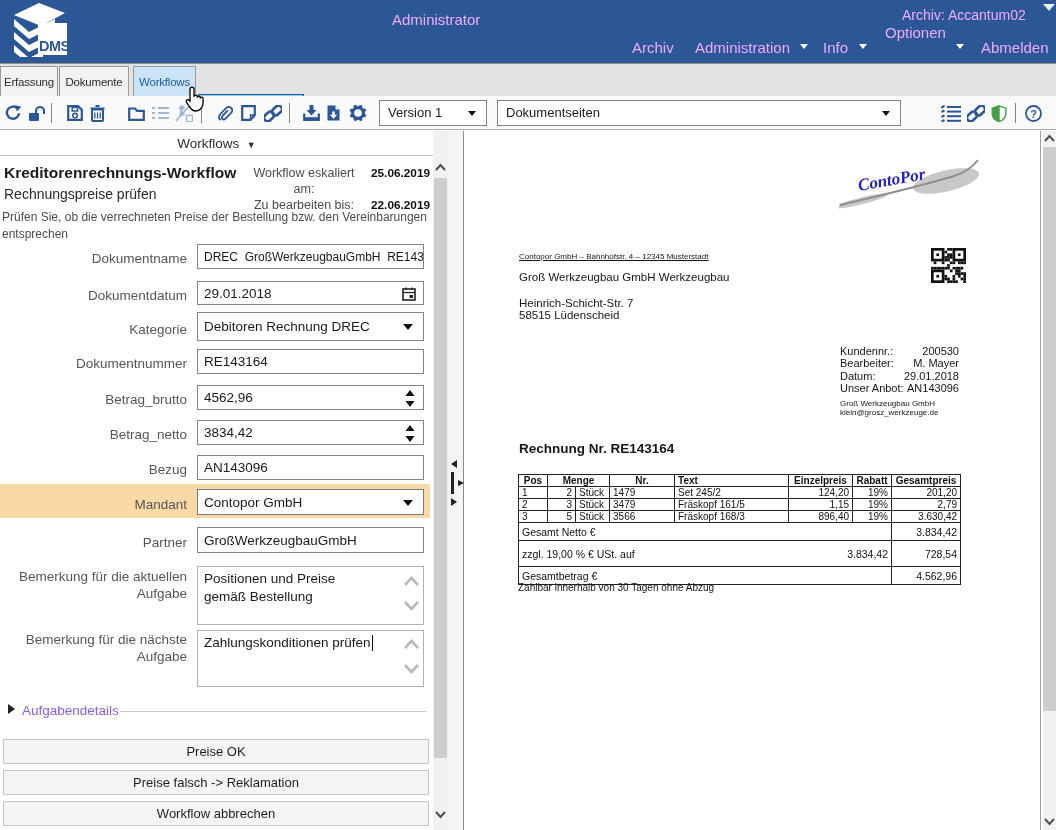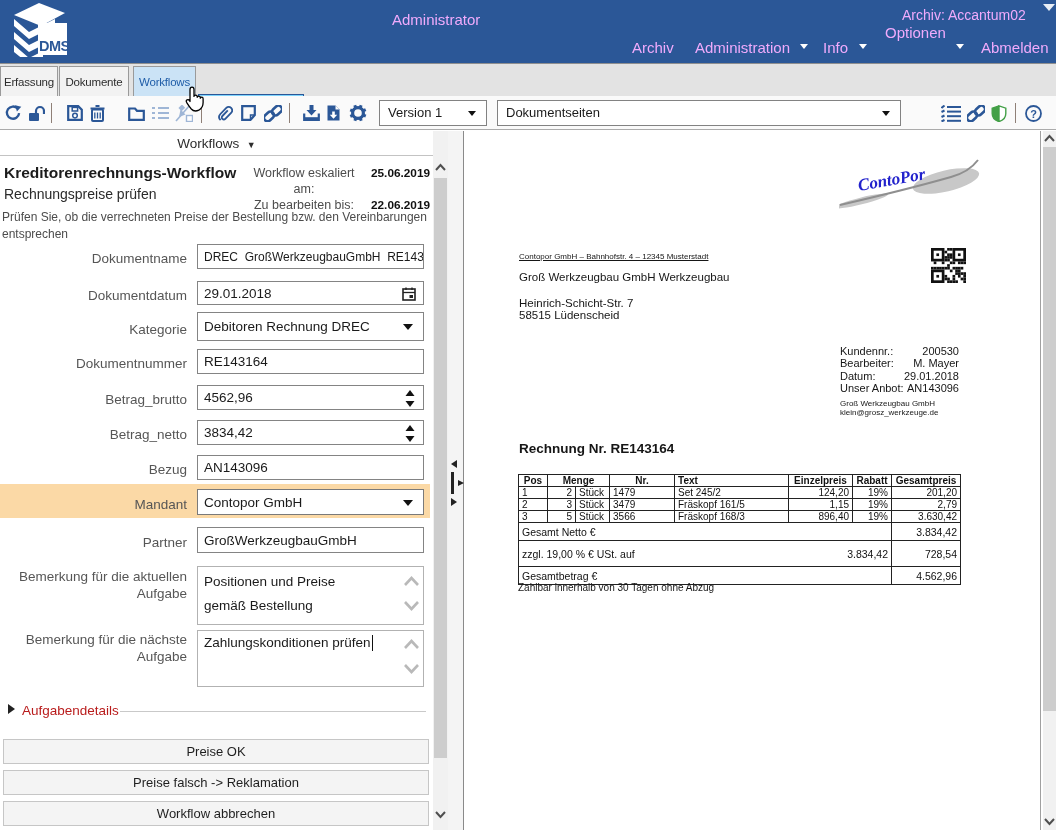--- a/index.html
+++ b/index.html
@@ -257,41 +257,41 @@
     <div class="hl" style="top:353px; height:34px;"></div>
     <div class="lbl" style="top:365px;">Mandant</div>
     <div class="inp" style="top:358px; height:26px; border-color:#7a7a7a;">Contopor GmbH
       <span style="position:absolute; right:10px; top:10px; width:0; height:0; border-left:5px solid transparent; border-right:5px solid transparent; border-top:6px solid #111;"></span>
     </div>
 
     <div class="lbl" style="top:403px;">Partner</div>
     <div class="inp" style="top:396px; height:26px;">GroßWerkzeugbauGmbH</div>
 
     <div class="lbl" style="top:437px;">Bemerkung für die aktuellen<br>Aufgabe</div>
-    <div class="inp" style="top:435px; height:59px; align-items:flex-start; padding-top:3px; line-height:24px; border-color:#b2b2b2;">Positionen und Preise<br>gemäß Bestellung
+    <div class="inp" style="top:435px; height:59px; align-items:flex-start; padding-top:3px; line-height:18px; border-color:#b2b2b2;">Positionen und Preise<br>gemäß Bestellung
       <svg style="position:absolute; right:3px; top:8px;" width="17" height="14">
           <polyline points="2,10 8.5,3 15,10" fill="none" stroke="#b9b9b9" stroke-width="2.6"></polyline>
         </svg>
       <svg style="position:absolute; right:3px; top:31px;" width="17" height="14">
           <polyline points="2,4 8.5,11 15,4" fill="none" stroke="#b9b9b9" stroke-width="2.6"></polyline>
         </svg>
     </div>
 
     <div class="lbl" style="top:500px;">Bemerkung für die nächste<br>Aufgabe</div>
     <div class="inp" style="top:499px; height:57px; align-items:flex-start; padding-top:4px; border-color:#b2b2b2;">Zahlungskonditionen prüfen<span style="display:inline-block;width:1.5px;height:16px;background:#111;margin-left:1px;"></span>
       <svg style="position:absolute; right:3px; top:7px;" width="17" height="14">
           <polyline points="2,10 8.5,3 15,10" fill="none" stroke="#b9b9b9" stroke-width="2.6"></polyline>
         </svg>
       <svg style="position:absolute; right:3px; top:30px;" width="17" height="14">
           <polyline points="2,4 8.5,11 15,4" fill="none" stroke="#b9b9b9" stroke-width="2.6"></polyline>
         </svg>
     </div>
 
     <div style="position:absolute; left:8px; top:573px; width:0; height:0; border-top:5px solid transparent; border-bottom:5px solid transparent; border-left:7px solid #222;"></div>
-    <div style="position:absolute; left:22px; top:572px; font-size:13.5px; color:#b91c1c;">Aufgabendetails</div>
+    <div style="position:absolute; left:22px; top:572px; font-size:13.5px; color:#8b5cf6;">Aufgabendetails</div>
     <div style="position:absolute; left:120px; top:580px; width:306px; height:1px; background:#c9c9c9;"></div>
 
     <div class="btn" style="top:608px;">Preise OK</div>
     <div class="btn" style="top:639px;">Preise falsch -&gt; Reklamation</div>
     <div class="btn" style="top:670px;">Workflow abbrechen</div>
   </div>
 
   <div id="lsb" class="abs">
     <div class="thumb" style="left:1px; top:47px; width:13px; height:580px;"></div>
     <svg class="abs" style="left:2px; top:32px;" width="11" height="10">

